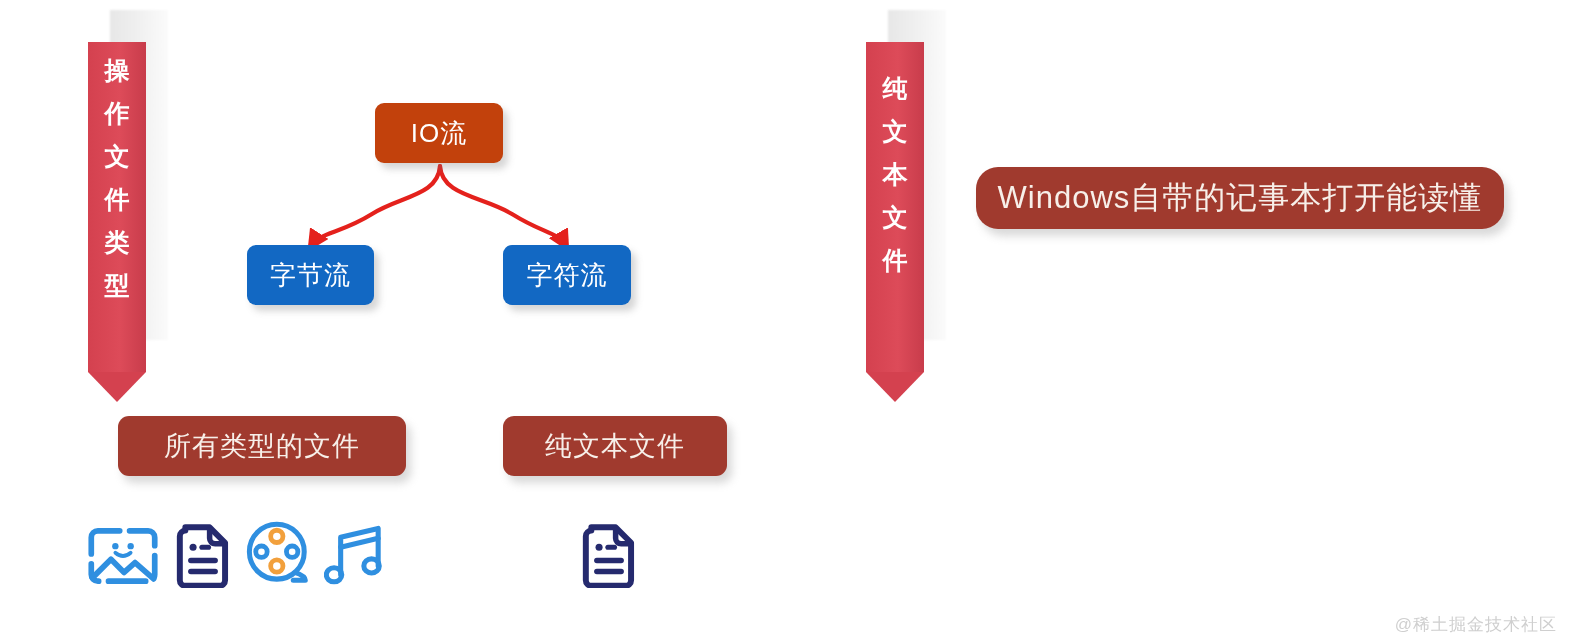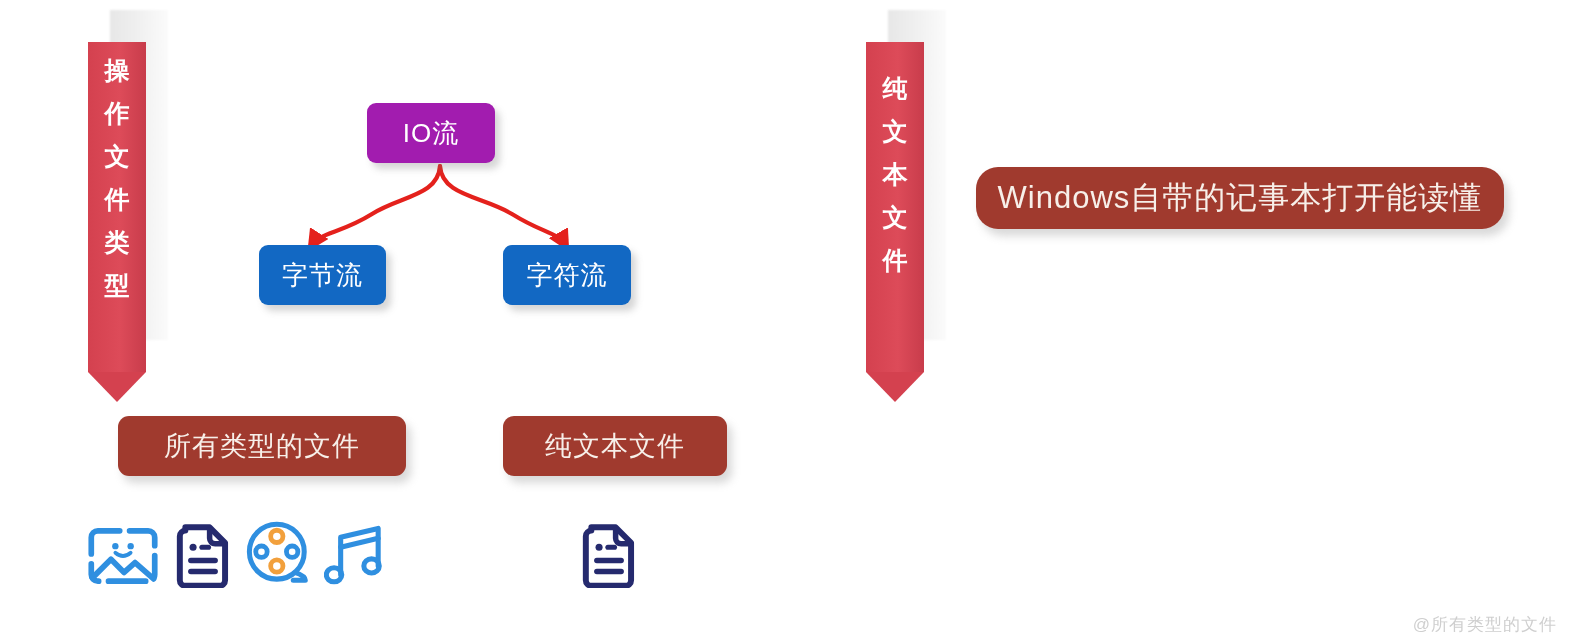--- a/index.html
+++ b/index.html
@@ -164,25 +164,25 @@
       <marker id="ah" viewBox="0 0 10 10" refX="7" refY="5" markerWidth="5.2" markerHeight="5.2" orient="auto-start-reverse">
         <path d="M 0 0 L 10 5 L 0 10 z" fill="#e4211c"></path>
       </marker>
     </defs>
 
     <path d="M 440 166 C 438 196 400 196 372 214 C 340 234 320 232 311 246" stroke="#e4211c" stroke-width="4.2" fill="none" stroke-linecap="round" marker-end="url(#ah)"></path>
 
     <path d="M 440 166 C 442 196 482 196 512 214 C 544 234 558 232 566 246" stroke="#e4211c" stroke-width="4.2" fill="none" stroke-linecap="round" marker-end="url(#ah)"></path>
   </svg>
 
-  <div class="blue-box" style="left: 367px; top: 103px; width: 128px; height: 60px; background: #a21caf;">
+  <div class="blue-box" style="left: 375px; top: 103px; width: 128px; height: 60px; background: #c2410c;">
     <span>IO流</span>
   </div>
 
-  <div class="blue-box" style="left: 247px; top: 245px; width: 127px; height: 60px; background: rgb(18, 104, 195); margin-left: 12px;">
+  <div class="blue-box" style="left: 247px; top: 245px; width: 127px; height: 60px; background: rgb(18, 104, 195);">
     <span>字节流</span>
   </div>
 
   <div class="blue-box" style="left: 503px; top: 245px; width: 128px; height: 60px; background: rgb(18, 104, 195);">
     <span>字符流</span>
   </div>
 
   <div class="darkred-box" style="left: 118px; top: 416px; width: 288px; height: 60px; background: rgb(160, 58, 46);">
     <span>所有类型的文件</span>
   </div>
@@ -240,15 +240,15 @@
     <svg viewBox="0 0 52 58" width="58" height="64">
       <path d="M10 3 h22 l14 14 v34 a5 5 0 0 1 -5 5 h-31 a5 5 0 0 1 -5 -5 v-40 a5 5 0 0 1 5 -5 z" fill="none" stroke="#252a6e" stroke-width="5.4" stroke-linejoin="round"></path>
       <path d="M32 3 v10 a5 5 0 0 0 5 5 h9" fill="none" stroke="#252a6e" stroke-width="5.0" stroke-linejoin="round"></path>
       <circle cx="17" cy="21" r="3.2" fill="#252a6e"></circle>
       <path d="M25 21 h6" stroke="#252a6e" stroke-width="4.6" stroke-linecap="round"></path>
       <path d="M15 33 h22" stroke="#252a6e" stroke-width="5" stroke-linecap="round"></path>
       <path d="M15 43 h22" stroke="#252a6e" stroke-width="5" stroke-linecap="round"></path>
     </svg>
   </div>
 
-  <div class="watermark" style="color: rgb(207, 207, 207);">@所有类型的文件</div>
+  <div class="watermark" style="color: rgb(207, 207, 207);">@稀土掘金技术社区</div>
 
 </div>
 
 </body></html>

